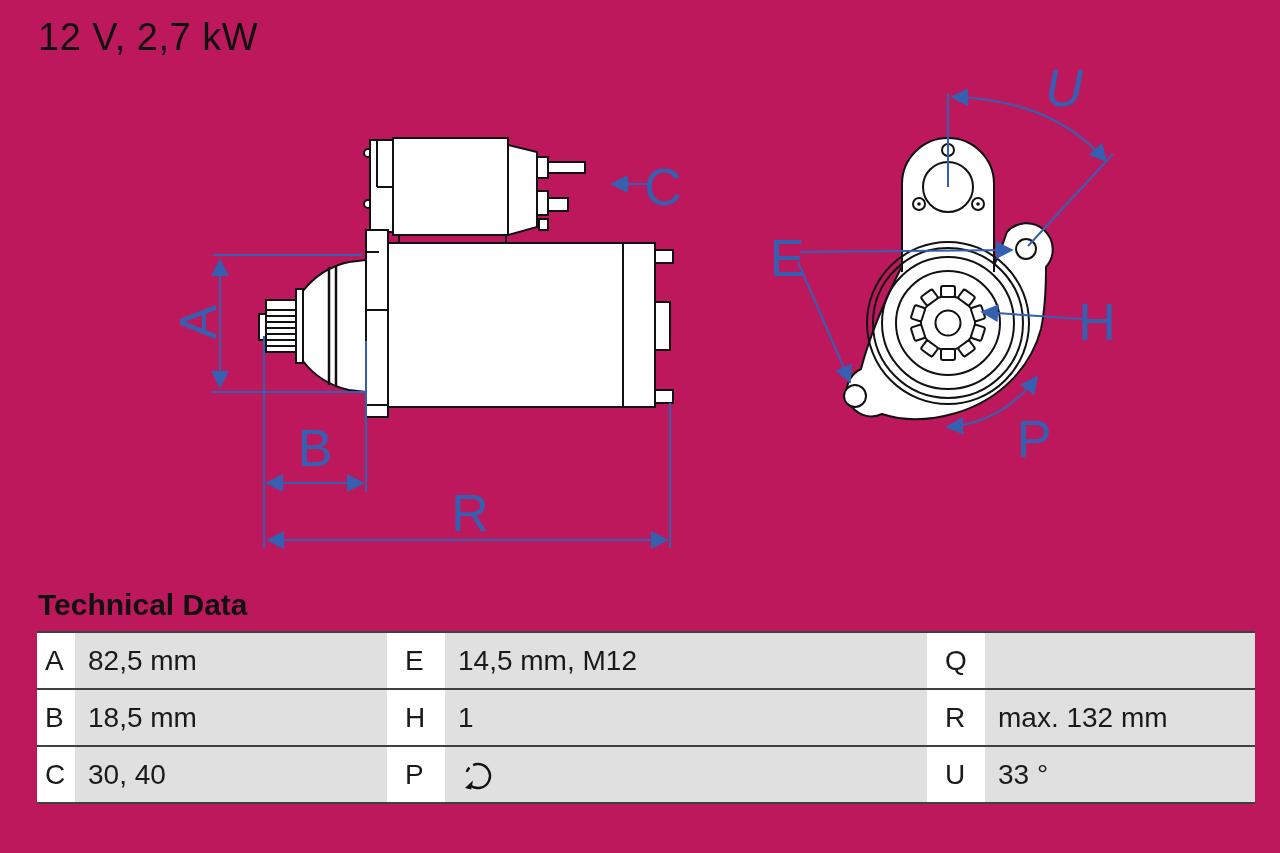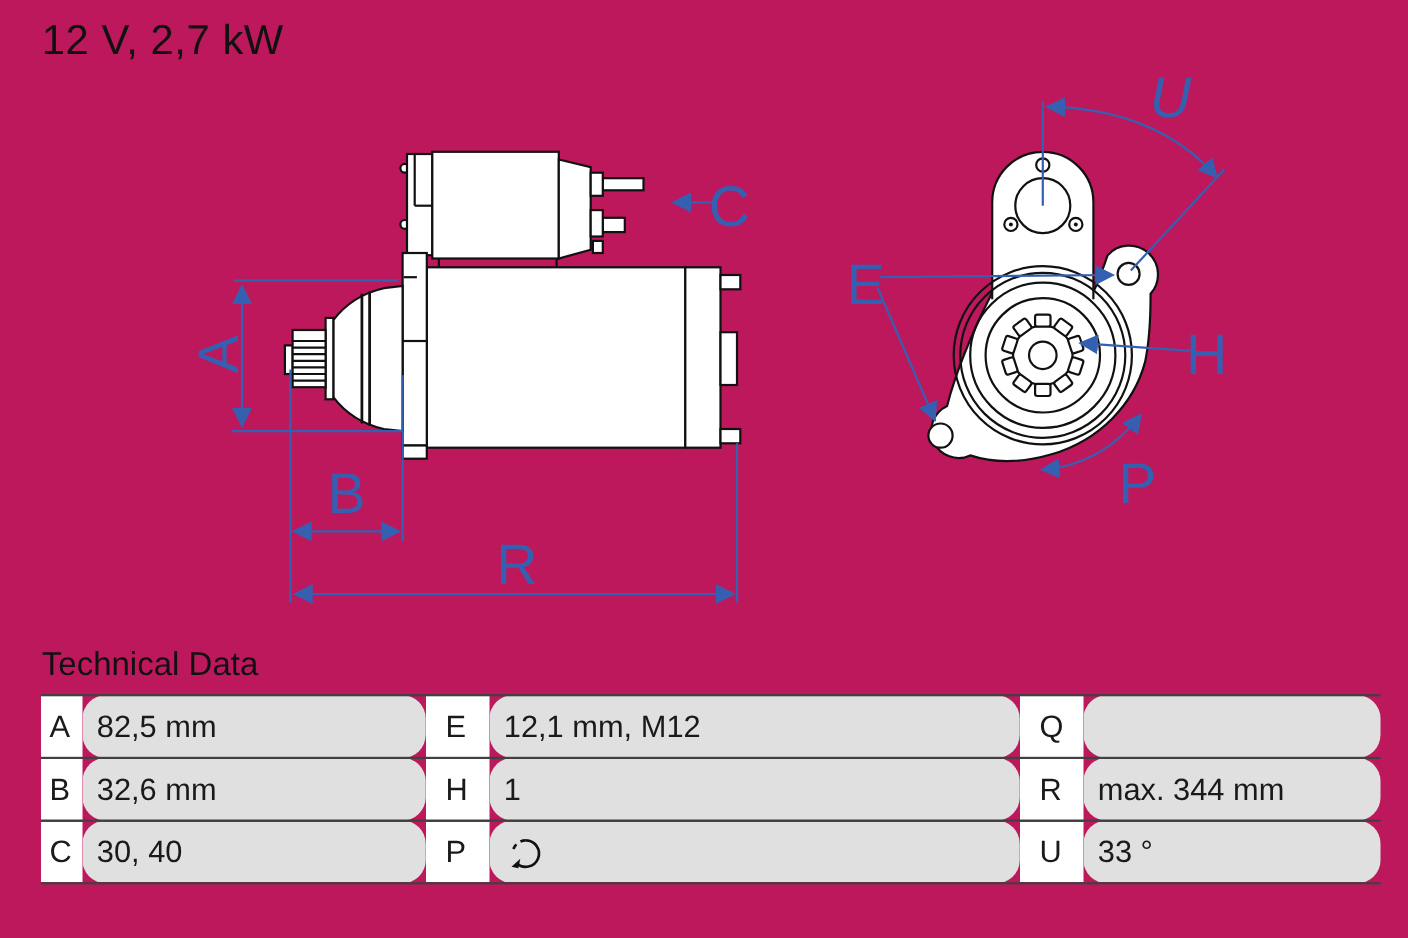--- a/index.html
+++ b/index.html
@@ -1,27 +1,27 @@
 <!DOCTYPE html>
 <html><head>
 <meta charset="utf-8">
 <style>
   html,body{margin:0;padding:0;background:#fff;}
   .page{position:relative;width:1280px;height:853px;background:#be185d;overflow:hidden;
         font-family:"Liberation Sans",sans-serif;color:#111;}
   .title{position:absolute;left:38px;top:16px;font-size:38px;color:#111;letter-spacing:.5px;}
   .drawing{position:absolute;left:0;top:0;}
-  .heading{position:absolute;left:38px;top:588px;font-size:30px;font-weight:normal;color:#111;text-align:center;}
+  .heading{position:absolute;left:38px;top:588px;font-size:30px;font-weight:bold;color:#111;text-align:center;}
   table.tech{position:absolute;left:37px;top:631px;width:1218px;border-collapse:collapse;
              table-layout:fixed;font-size:28px;color:#1a1a1a;
              border-bottom:2px solid #404040;}
   table.tech td{height:53px;border-top:2px solid #404040;vertical-align:middle;overflow:hidden;white-space:nowrap;}
   td.k{background:#fff;padding-left:18px;}
   td.k.first{padding-left:8px;}
-  td.v{background:#e0e0e0;padding-left:13px;border-radius:21px;}
+  td.v{background:#e0e0e0;padding-left:13px;}
   td.v svg{vertical-align:middle;display:inline-block;margin-top:2px;}
   .blk{stroke:#111;stroke-width:2;fill:none;}
   .blkf{stroke:#111;stroke-width:2;fill:#fff;}
   .blu{stroke:#3560b2;stroke-width:2;fill:none;}
   text.dim{fill:#3560b2;font-family:"Liberation Sans",sans-serif;font-size:52px;font-weight:300;}
 </style>
 </head>
 <body>
 
 <div class="page">
@@ -175,31 +175,31 @@
       <col style="width:58px">
         <col style="width:482px">
       <col style="width:58px">
         <col style="width:270px">
     </colgroup>
     <tbody>
         <tr>
       <td class="k first">A</td>
       <td class="v">82,5 mm</td>
       <td class="k">E</td>
-      <td class="v">12,1 mm, M12</td>
+      <td class="v">14,5 mm, M12</td>
       <td class="k">Q</td>
       <td class="v"></td>
     </tr>
     <tr>
       <td class="k first">B</td>
-      <td class="v">32,6 mm</td>
+      <td class="v">18,5 mm</td>
       <td class="k">H</td>
       <td class="v">1</td>
       <td class="k">R</td>
-      <td class="v">max. 344 mm</td>
+      <td class="v">max. 132 mm</td>
     </tr>
     <tr>
       <td class="k first">C</td>
       <td class="v">30, 40</td>
       <td class="k">P</td>
       <td class="v">
         <svg width="40" height="40" viewBox="0 0 40 40">
           <path d="M20 8 A12 12 0 0 0 8 20" fill="none" stroke="#111" stroke-width="2.4" stroke-dasharray="5 4.5"></path>
           <path d="M20 8 A12 12 0 1 1 11.5 28.5" fill="none" stroke="#111" stroke-width="2.4"></path>
           <polygon points="7,32 15,24.6 13.2,33.4" fill="#111"></polygon>

